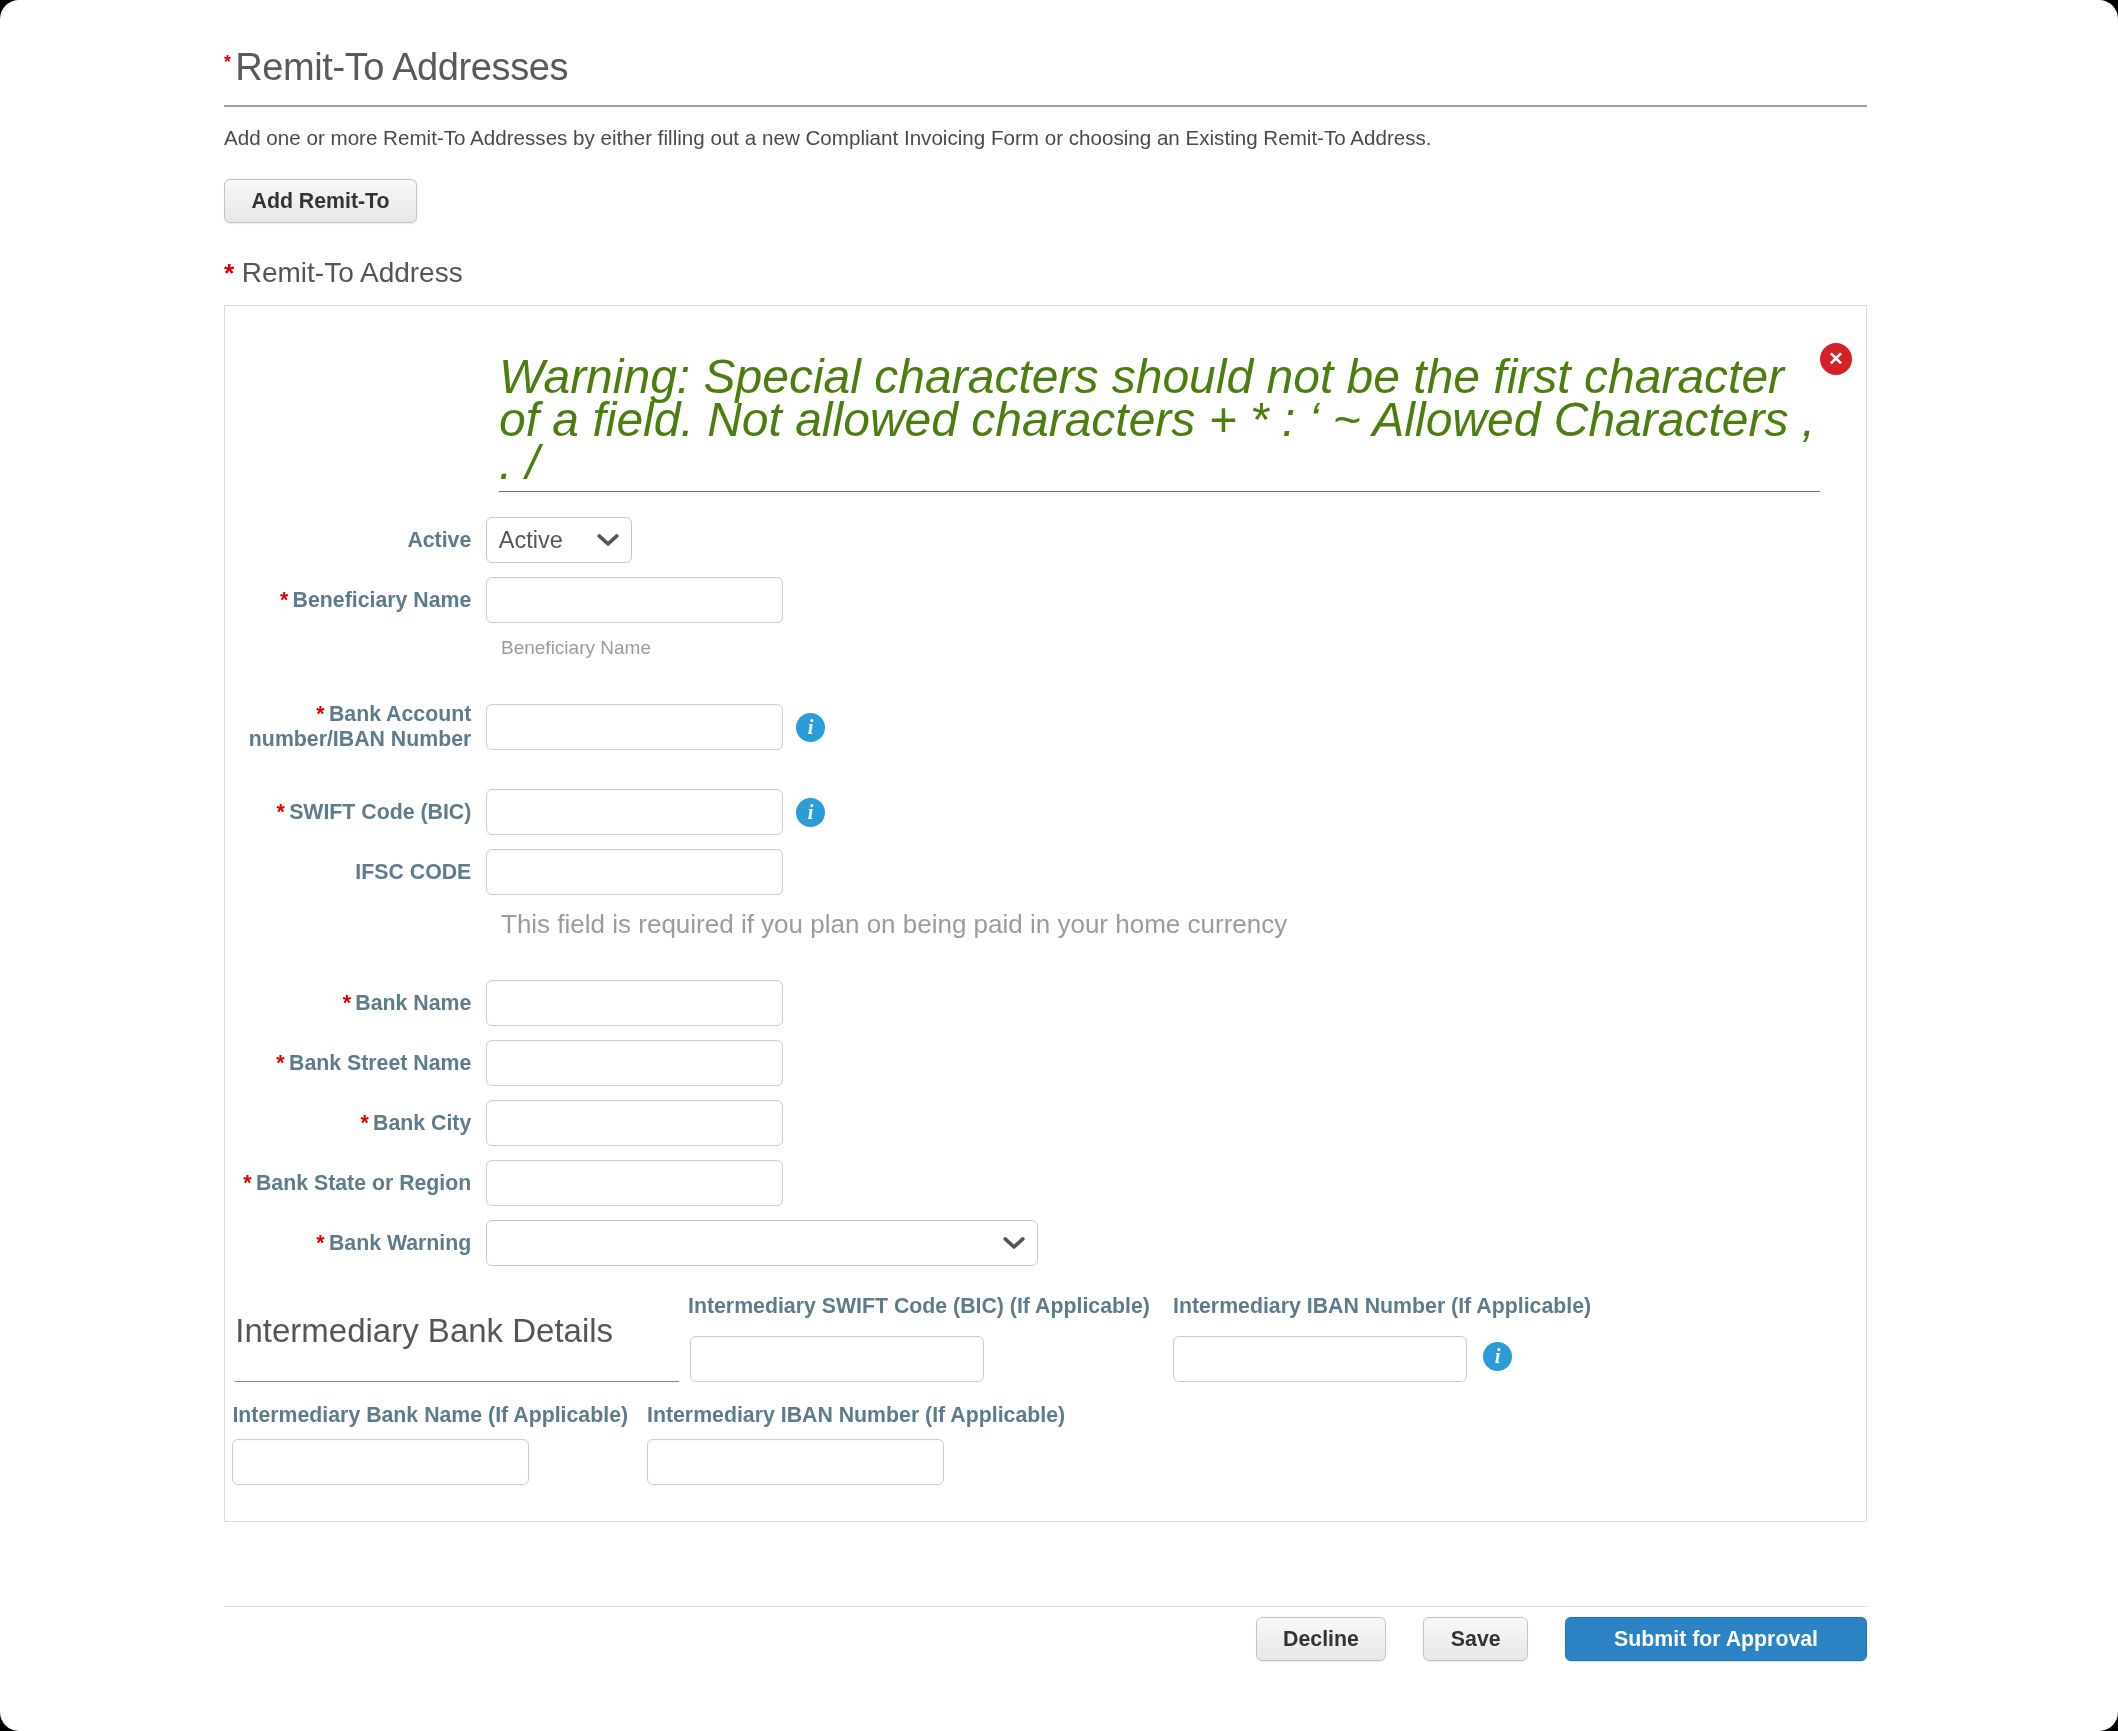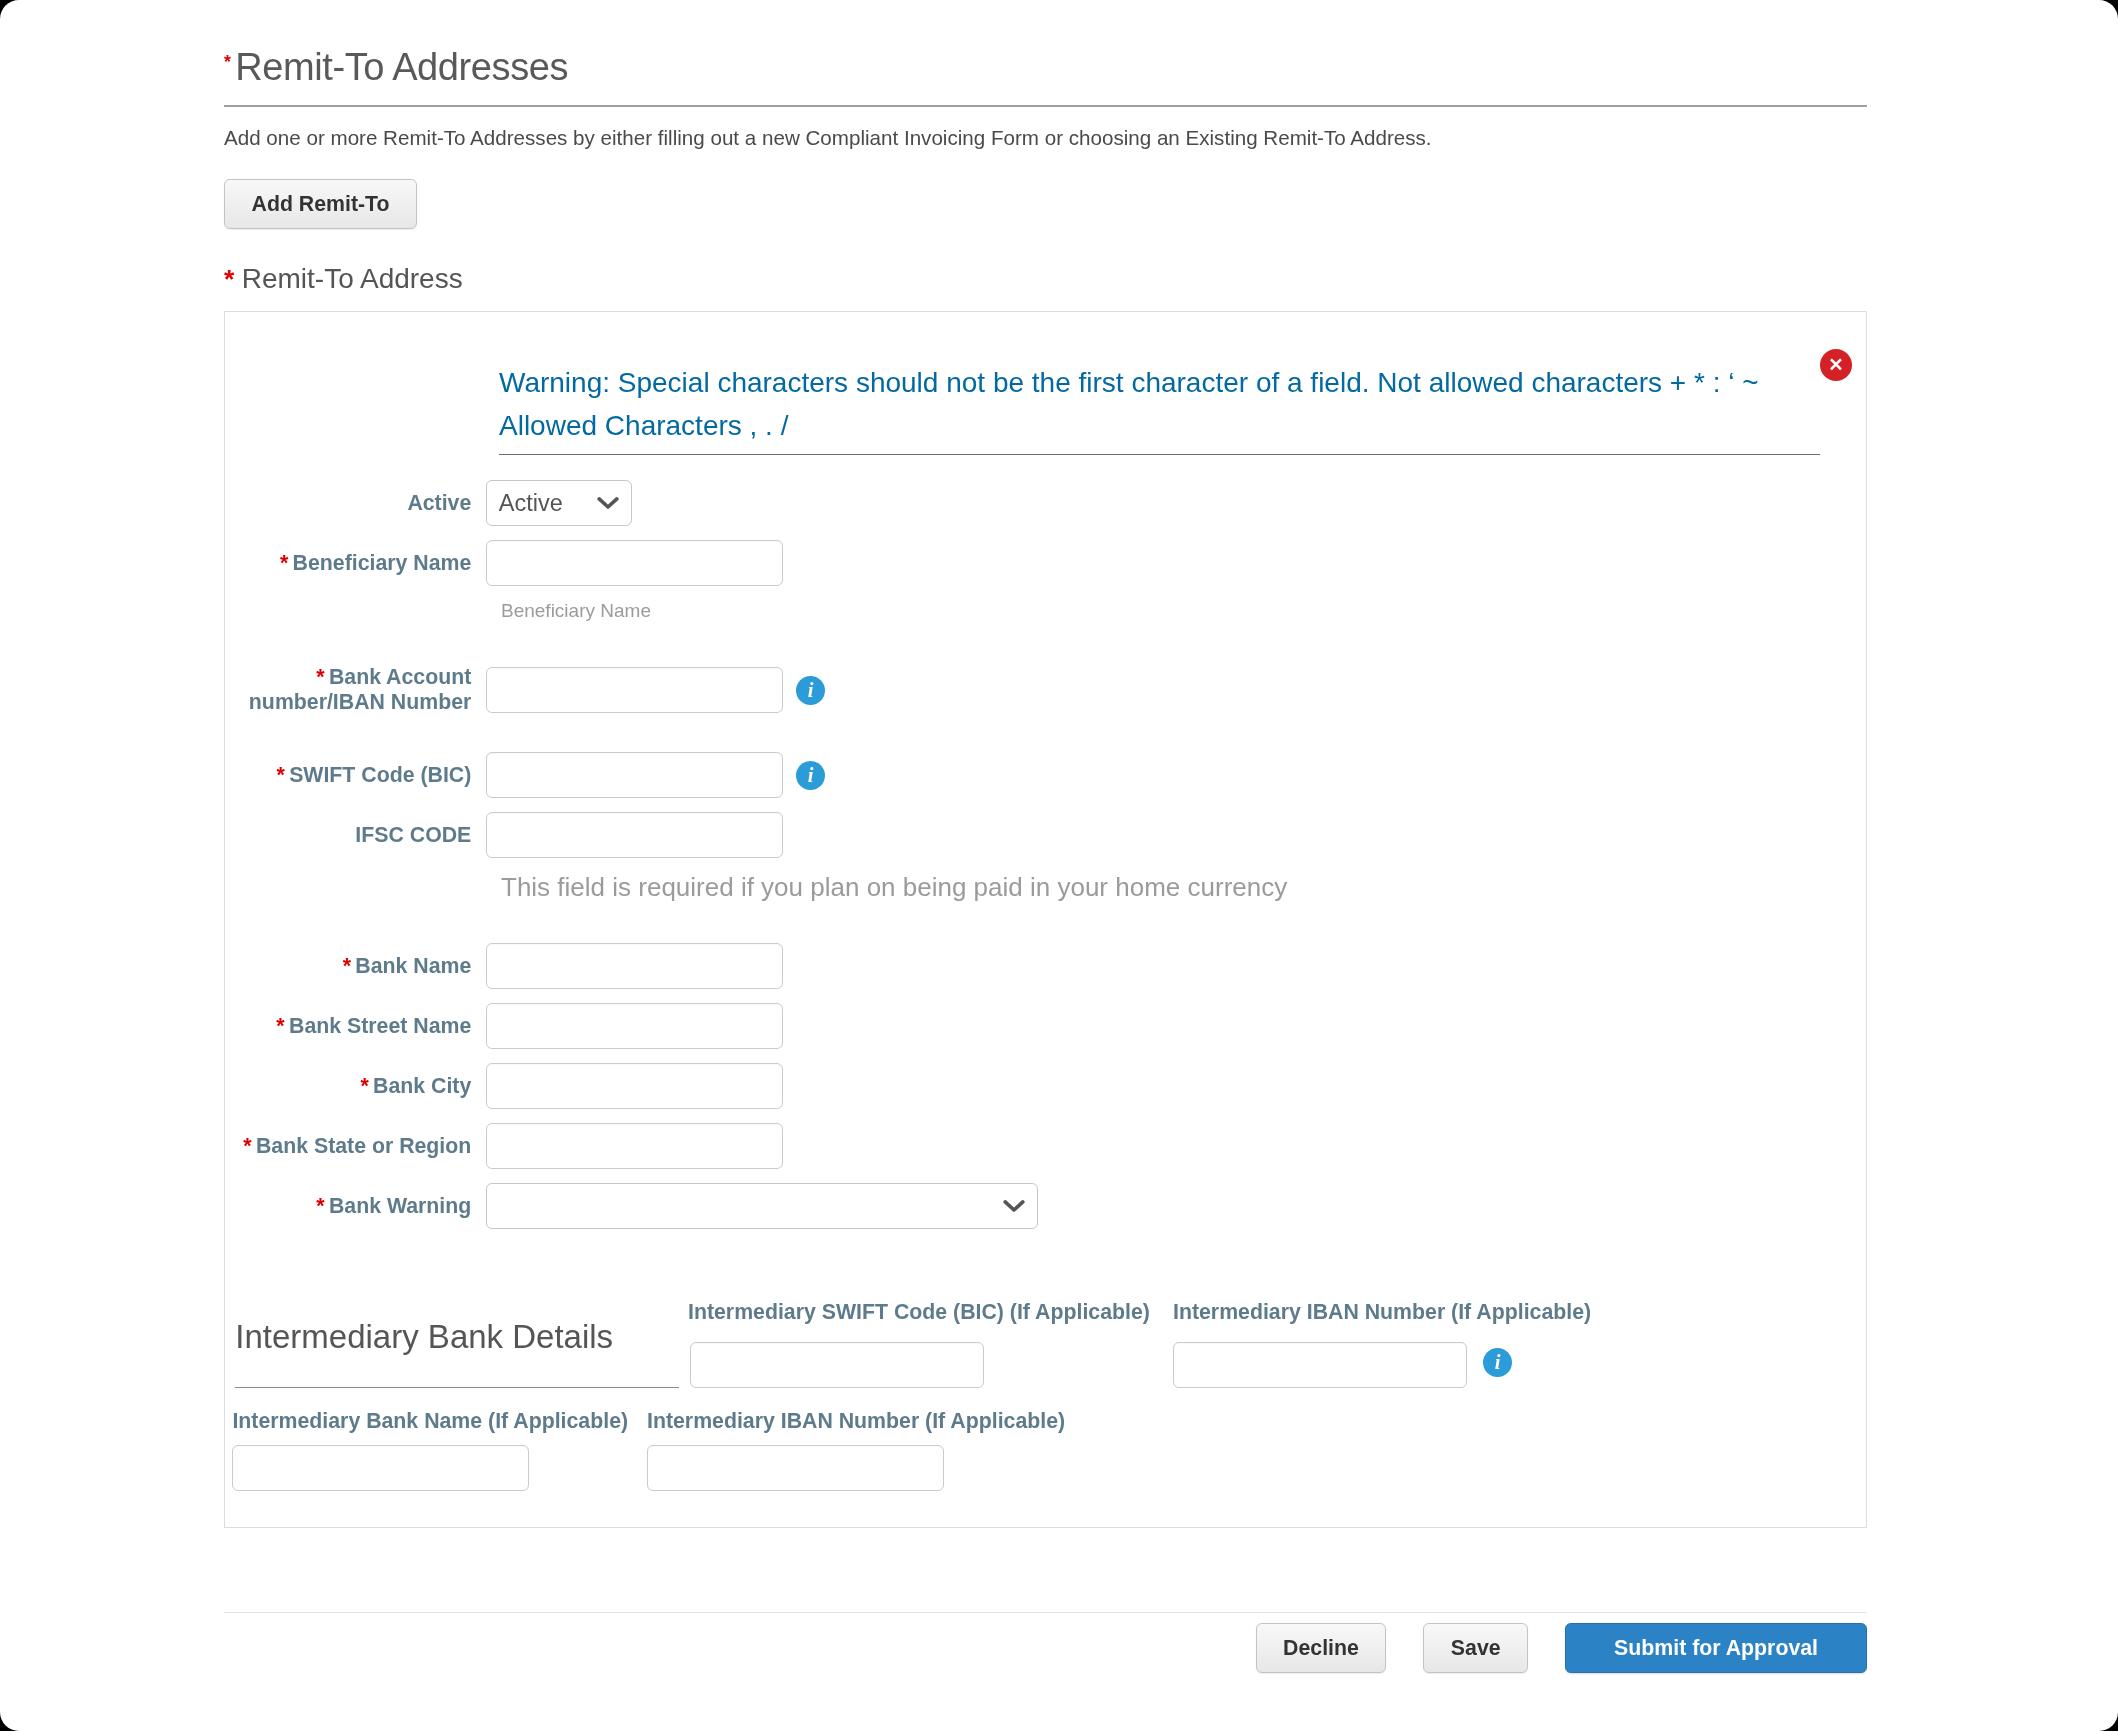--- a/index.html
+++ b/index.html
@@ -7,36 +7,36 @@
   body { background:#000; font-family:"Liberation Sans", sans-serif; }
   .page { position:absolute; inset:0; background:#fff; border-radius:19px; overflow:hidden; }
   .content { margin-left:224px; width:1643px; }
 
   
   .title-row { margin-top:46px; }
   .req-sm { color:#de0000; font-size:17.7px; font-weight:700; vertical-align:11.8px; margin-right:4.4px; }
   .page-title { font-size:38px; color:#58595b; font-weight:400; letter-spacing:-0.4px; }
   .title-hr { margin-top:16px; border:none; border-top:2.2px solid #a0a0a0; }
   .desc { margin-top:19px; font-size:20.6px; color:#4a4a4a; }
-  .btn { display:inline-flex; align-items:center; justify-content:center; height:50px;
+  .btn { display:inline-flex; align-items:center; justify-content:center; height:44px;
          border:1.5px solid #c3c3c3; border-radius:5.9px; background:linear-gradient(#f8f8f8,#e7e7e7);
          font-size:21.3px; font-weight:700; color:#333; padding:0 26.5px; cursor:pointer;
          box-shadow:0 0.7px 1.5px rgba(0,0,0,0.08); }
   .add-btn { margin-top:29px; }
 
   .section-head { margin-top:34px; font-size:28px; color:#555; font-weight:400; }
   .section-head .req { color:#de0000; font-weight:700; font-size:26.5px; margin-right:7.4px; }
 
   
   .box { position:relative; margin-top:16px; width:1643px; height:1217px;
          border:1.5px solid #dcdcdc; background:#fff; }
 
   .warning-wrap { position:relative; margin:49px 46px 0 274px; border-bottom:1.5px solid #6e6e6e;
                   padding-bottom:7.4px; }
-  .warning-text { font-size:28px; line-height:43px; color:#0369a1; font-weight:400; }
+  .warning-text { font-size:48px; line-height:43px; color:#4d7c0f; font-weight:400;font-style:italic; }
   .close-btn { position:absolute; top:-11.8px; right:-32px; width:32px; height:32px; border-radius:50%;
                background:#d32127; color:#fff; display:flex; align-items:center; justify-content:center;
                font-size:18.4px; font-weight:700; cursor:pointer; }
 
   
   .form { margin-top:25px; }
   .row { display:flex; align-items:center; margin-bottom:14px; }
   .lbl { width:261px; padding-right:14.7px; text-align:right; font-size:21.3px; font-weight:700;
          color:#5e7b8c; line-height:25px; }
   .lbl .req { color:#de0000; margin-right:4.4px; }

